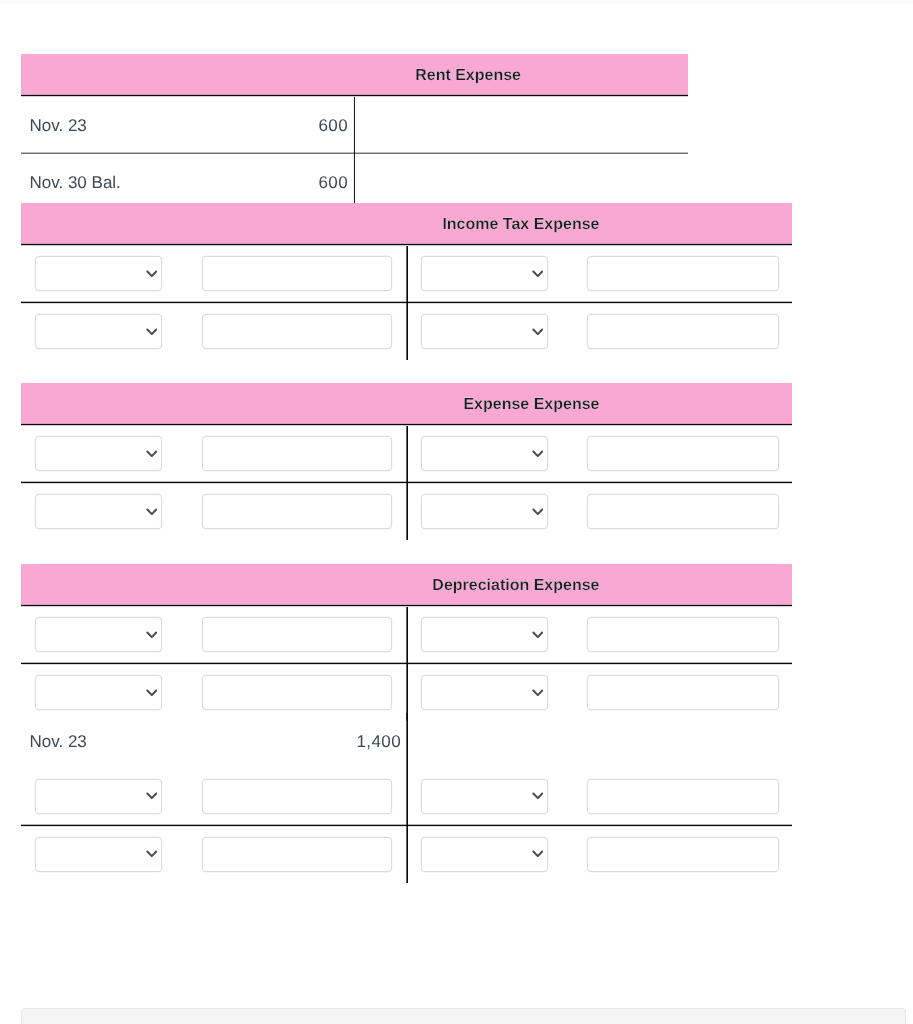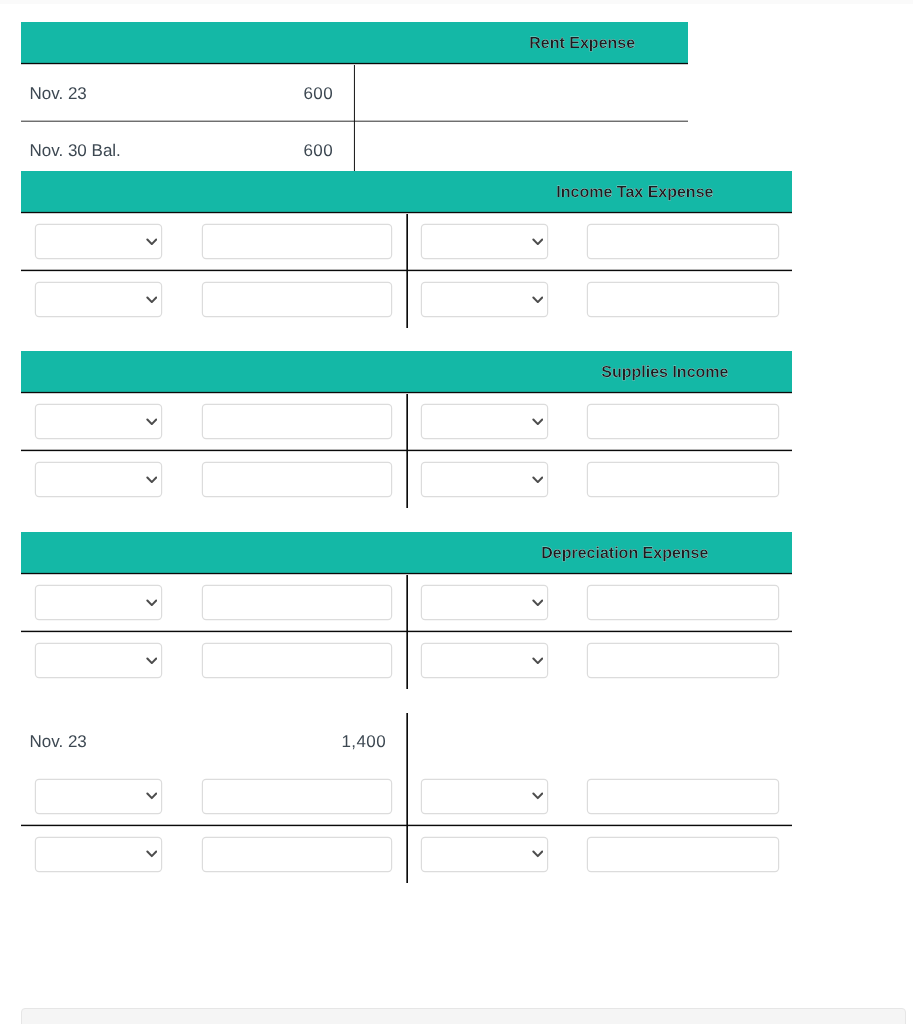--- a/index.html
+++ b/index.html
@@ -12,22 +12,22 @@
   
   .top-strip{position:absolute;left:0;top:0;width:913px;height:4px;background:#fafafa;}
   .bottom-card{position:absolute;left:21px;top:1008px;width:885px;height:40px;
                background:#f5f5f5;border:1px solid #e6e6e6;border-radius:4px;box-sizing:border-box;}
 
   
   .acct{position:absolute;left:21px;box-sizing:border-box;}
   .acct.narrow{width:667px;}
   .acct.wide{width:771px;}
 
-  .acct-head{height:41px;margin-bottom:2.4px;background:#14b8a6;position:relative;
-             display:flex;align-items:center;justify-content:flex-end;}
+  .acct-head{height:41px;margin-bottom:2.4px;background:#f9a8d4;position:relative;
+             display:flex;align-items:center;justify-content:center;margin-top:32px;}
   .acct-head:after{content:"";position:absolute;left:0;right:0;top:41px;height:2px;
              background:#0a0a0a;transform:translateY(-0.12px) scaleY(0.66);transform-origin:top left;}
   .acct-title{font-weight:bold;font-size:16px;color:#1a1d20;position:relative;top:1px;
               transform:translateX(-50%) translateZ(0);white-space:nowrap;
               -webkit-text-stroke:0.22px #e5e5e5;}
   .narrow .acct-title{margin-left:333px;}
   .wide   .acct-title{margin-left:386px;}
 
   .acct-body{position:relative;}
   .vrule{position:absolute;top:0;bottom:0;width:2px;background:#0a0a0a;
@@ -36,21 +36,21 @@
   .wide   .vrule{left:385.45px;}
 
   
   .erow{height:56px;display:flex;align-items:center;position:relative;}
   .erow.sep:after{content:"";position:absolute;left:0;right:0;bottom:-2px;height:2px;
                   background:#6e6e6e;transform:translateY(-0.45px) scaleY(0.72);transform-origin:top left;}
   .erow.sep{margin-bottom:1.2px;}
   .ecell-date{font-size:17px;color:#3d4852;padding-left:8.5px;box-sizing:border-box;
               position:relative;top:0.9px;transform:translateZ(0);}
   .ecell-amt{font-size:17px;color:#3d4852;text-align:right;box-sizing:border-box;
-             padding-right:21px;position:relative;top:0.9px;width:90px;transform:translateZ(0);letter-spacing:0.4px;}
+             padding-right:6px;position:relative;top:0.9px;width:90px;transform:translateZ(0);letter-spacing:0.4px;}
   .narrow .ecell-date{width:243px;}
   .wide   .ecell-date{width:296px;}
 
   
   .crow{height:56px;position:relative;}
   .crow.dark{margin-bottom:2px;}
   .crow.dark:after{content:"";position:absolute;left:0;right:0;bottom:-2px;height:2px;
                    background:#0a0a0a;transform:translateY(-0.3px) scaleY(0.72);transform-origin:top left;}
   .sel{position:absolute;top:10.5px;width:124.5px;height:33px;border-radius:3px;background:#fff;
        box-sizing:border-box;box-shadow:0 0 0 1.2px #dcdcdc;padding:0;margin:0;border:0;
@@ -116,21 +116,21 @@
       <svg class="chev right" viewBox="0 0 11.6 7.6">
         <path d="M1.35 1.45 L5.8 6.15 L10.25 1.45" fill="none" stroke="#4d4d4d" stroke-width="2.0" stroke-linecap="round" stroke-linejoin="round"></path>
       </svg>
       <input class="txt right" type="text" placeholder="" style="">
     </div>
           <div class="vrule"></div>
       </div>
     </div>
       <div class="acct wide" style="top: 351px;">
       <div class="acct-head">
-        <span class="acct-title">Supplies Income</span>
+        <span class="acct-title">Expense Expense</span>
       </div>
       <div class="acct-body">
         <div class="crow dark">
       <select class="sel left"></select>
       <svg class="chev left" viewBox="0 0 11.6 7.6">
         <path d="M1.35 1.45 L5.8 6.15 L10.25 1.45" fill="none" stroke="#4d4d4d" stroke-width="2.0" stroke-linecap="round" stroke-linejoin="round"></path>
       </svg>
       <input class="txt left" type="text" placeholder="" style="">
       <select class="sel right"></select>
       <svg class="chev right" viewBox="0 0 11.6 7.6">

